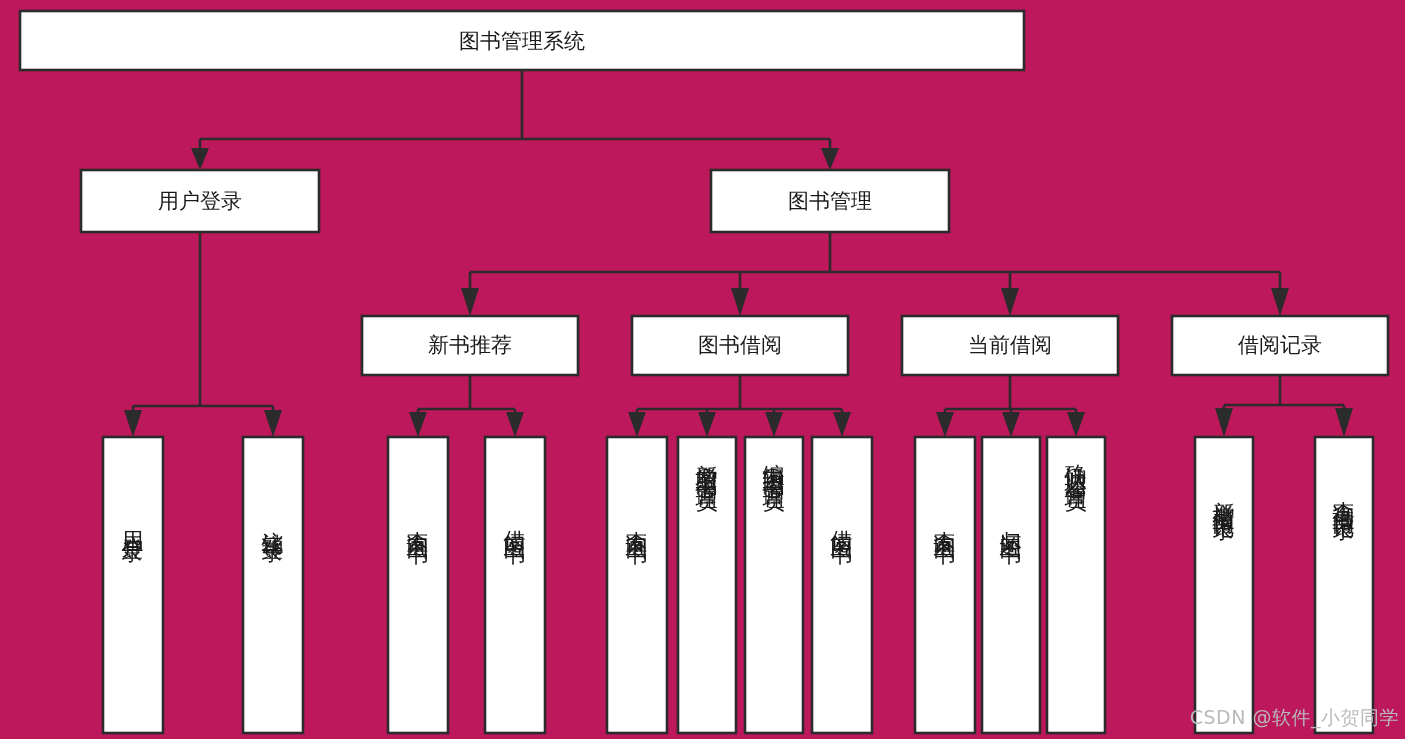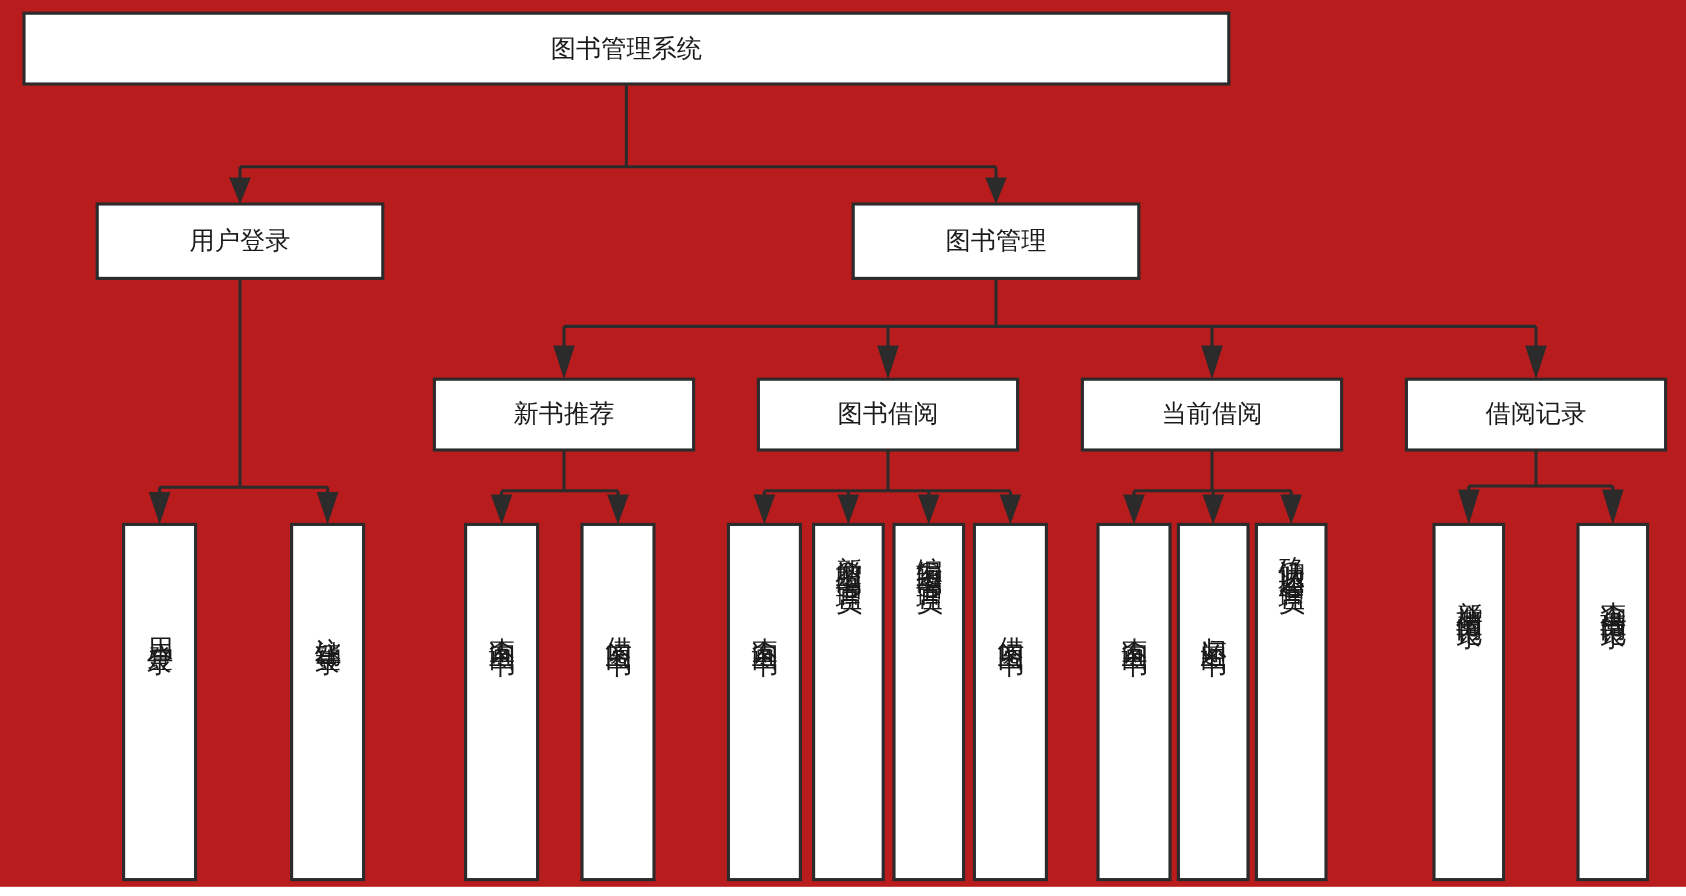--- a/index.html
+++ b/index.html
@@ -10,21 +10,21 @@
   body {
     width: 1405px;
     height: 747px;
     font-family: "DejaVu Sans", "Liberation Sans", sans-serif;
     overflow: hidden;
   }
   #diagram-root {
     position: relative;
     width: 1405px;
     height: 739px;
-    background: #b91c1c;
+    background: #be185d;
   }
   svg#tree-svg {
     position: absolute;
     left: 0;
     top: 0;
     width: 1405px;
     height: 747px;
   }
   .node-box {
     fill: #ffffff;
@@ -232,14 +232,15 @@
       <rect class="node-box" x="1195" y="437" width="58" height="296"></rect>
       <text class="node-label-v" x="1224" y="483" text-anchor="start">新增借阅记录</text>
     </g>
     <g>
       <rect class="node-box" x="1315" y="437" width="58" height="296"></rect>
       <text class="node-label-v" x="1344" y="483" text-anchor="start">查询借阅记录</text>
     </g>
 
   </svg>
 
+  <div class="watermark-text">CSDN @软件_小贺同学</div>
 
 </div>
 
 </body></html>

